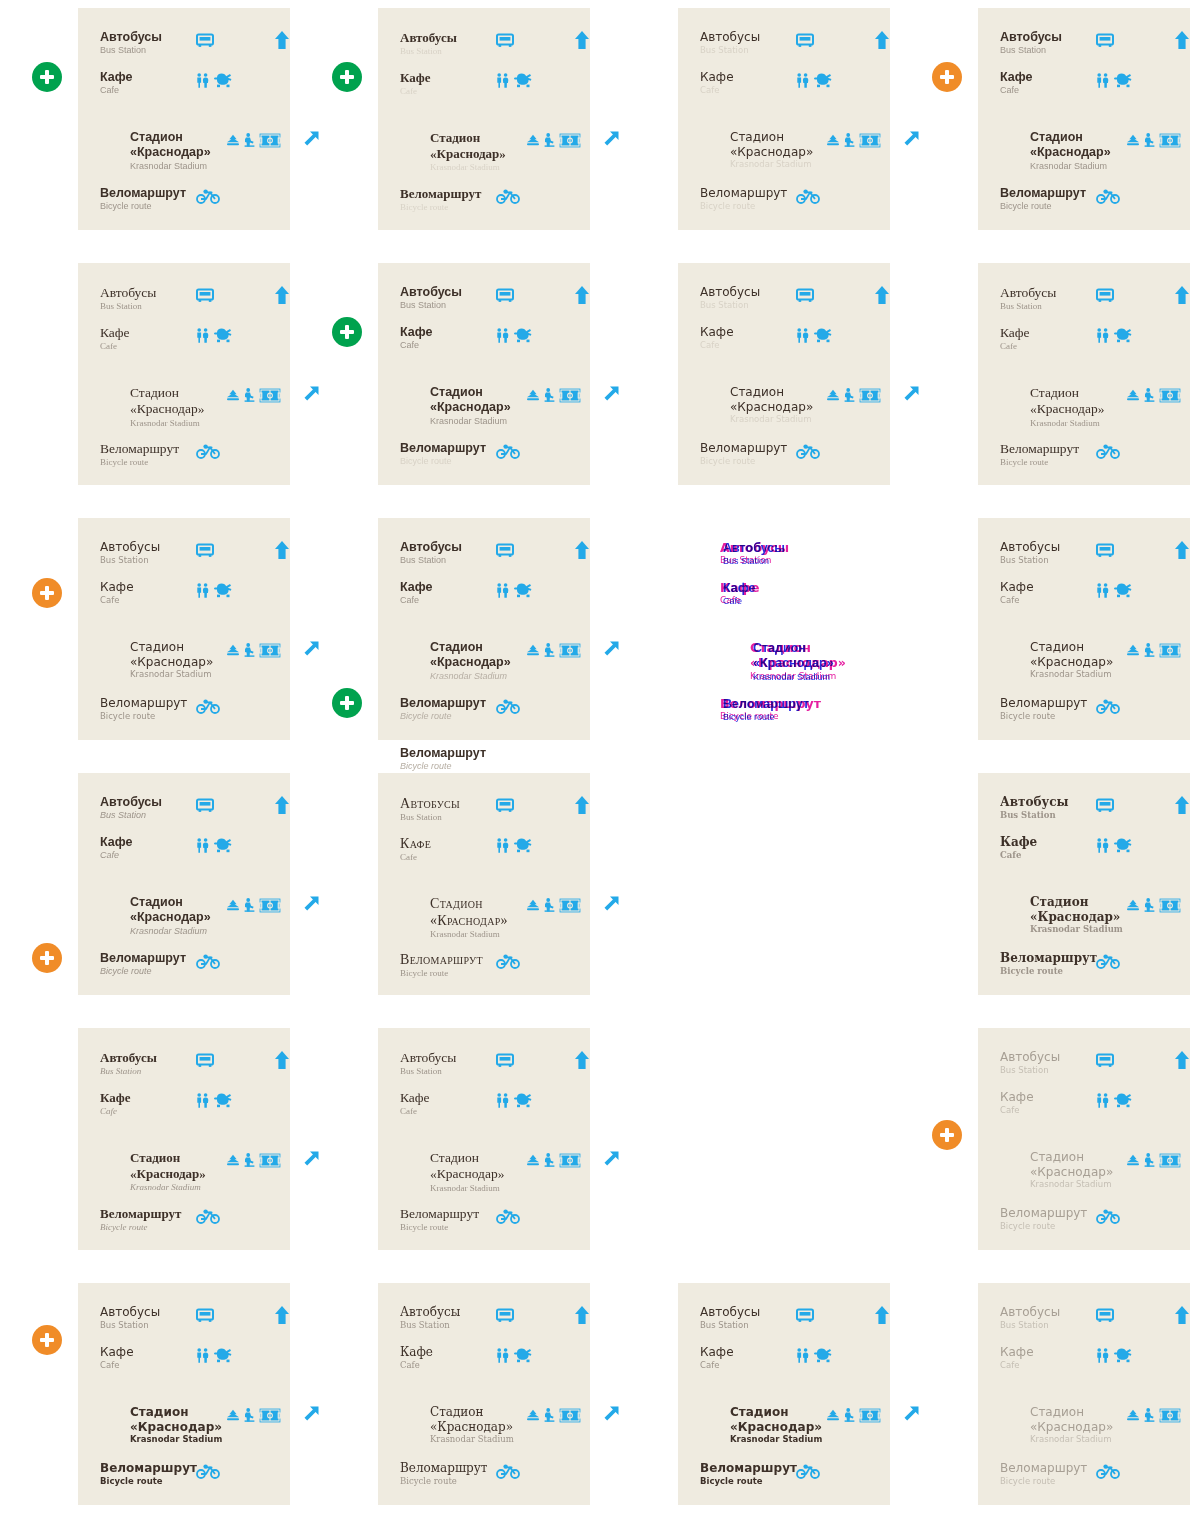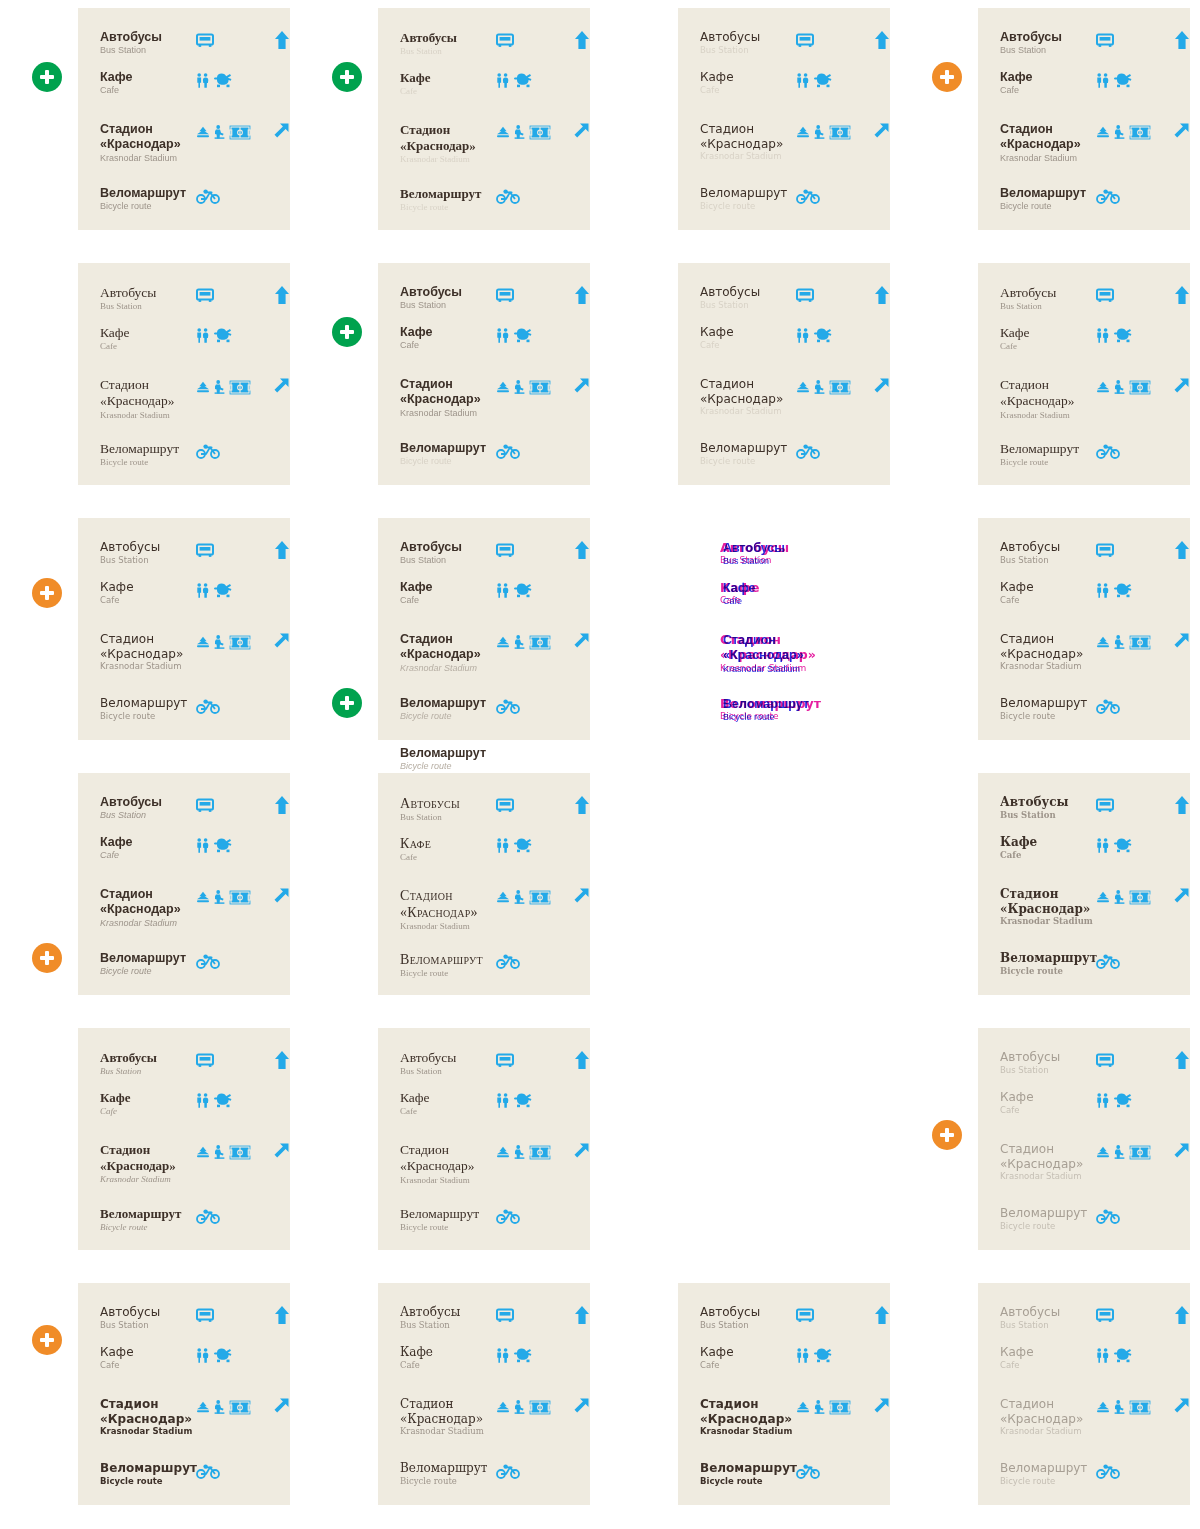--- a/index.html
+++ b/index.html
@@ -23,21 +23,21 @@
   .ru{color:#3d3028;font-size:12.5px;line-height:1.22;white-space:nowrap;}
   .en{color:#9d948a;font-size:9px;line-height:1.25;white-space:nowrap;}
   .icons{flex:1;display:flex;align-items:center;gap:4px;height:20px;}
   .ic{color:#23a9e8;display:inline-flex;align-items:center;}
   .ic svg{display:block;}
   .arrowslot{width:26px;display:flex;justify-content:flex-end;align-items:center;}
 
   
   .b-bus{top:22px;}
   .b-cafe{top:62px;}
-  .b-stad{top:114px;}
+  .b-stad{top:122px;padding-left:30px;}
   .b-velo{top:178px;}
 
   
   .v-sans .ru{font-family:"Liberation Sans",sans-serif;font-weight:bold;}
   .v-sans .en{font-family:"Liberation Sans",sans-serif;}
 
   .v-serif .ru{font-family:"Liberation Serif",serif;font-weight:bold;font-size:13px;}
   .v-serif .en{font-family:"Liberation Serif",serif;}
 
   .v-serif-reg .ru{font-family:"Liberation Serif",serif;font-weight:normal;font-size:13.5px;}

